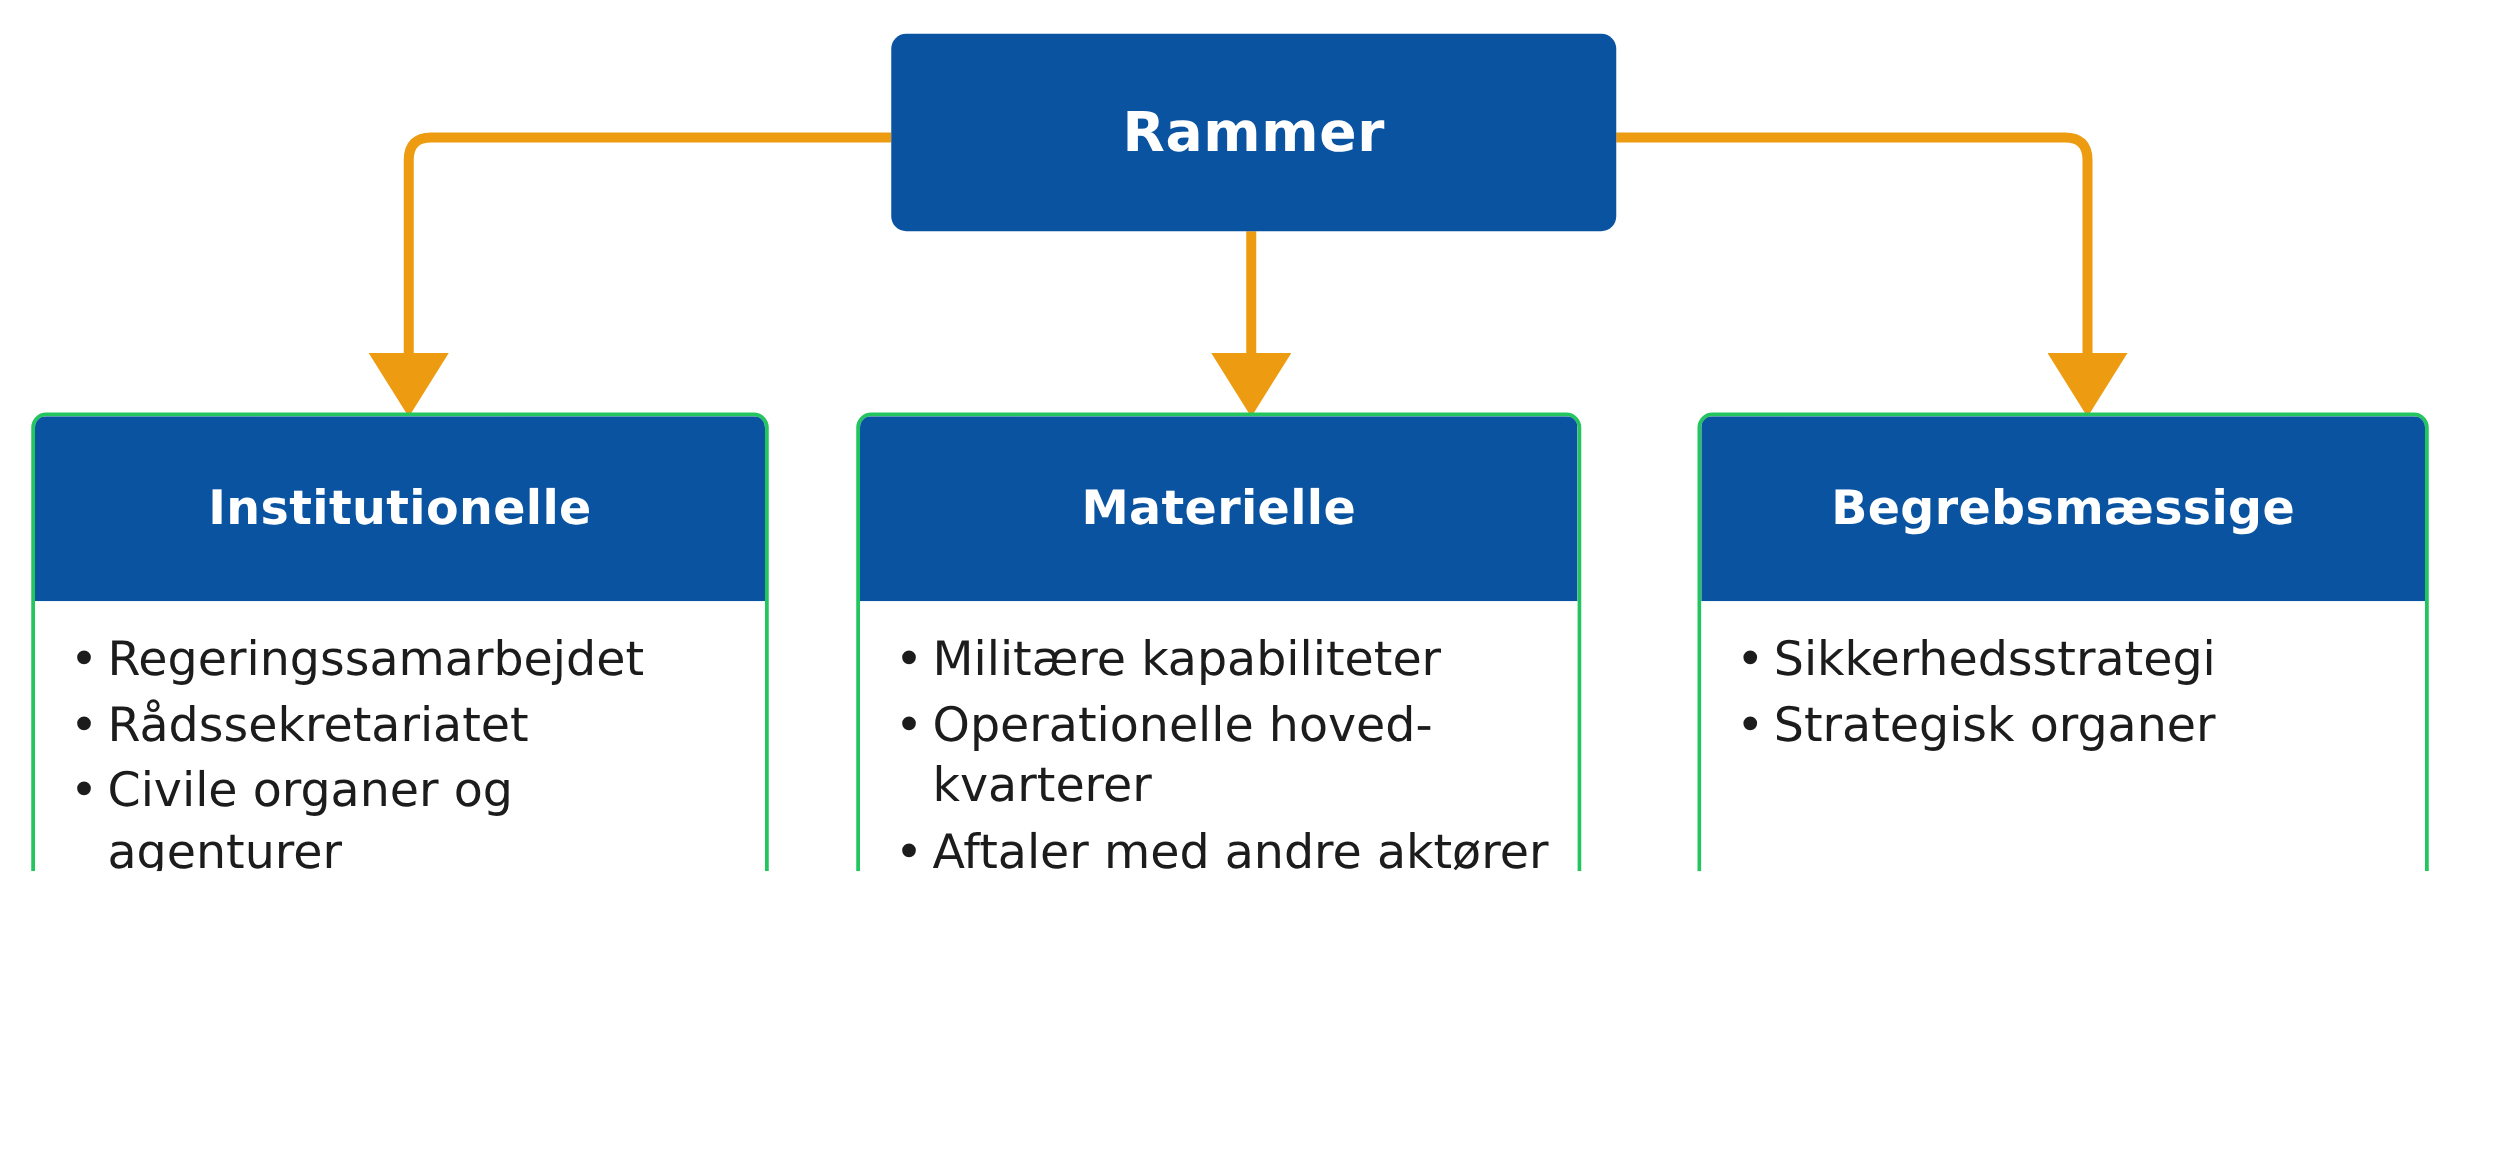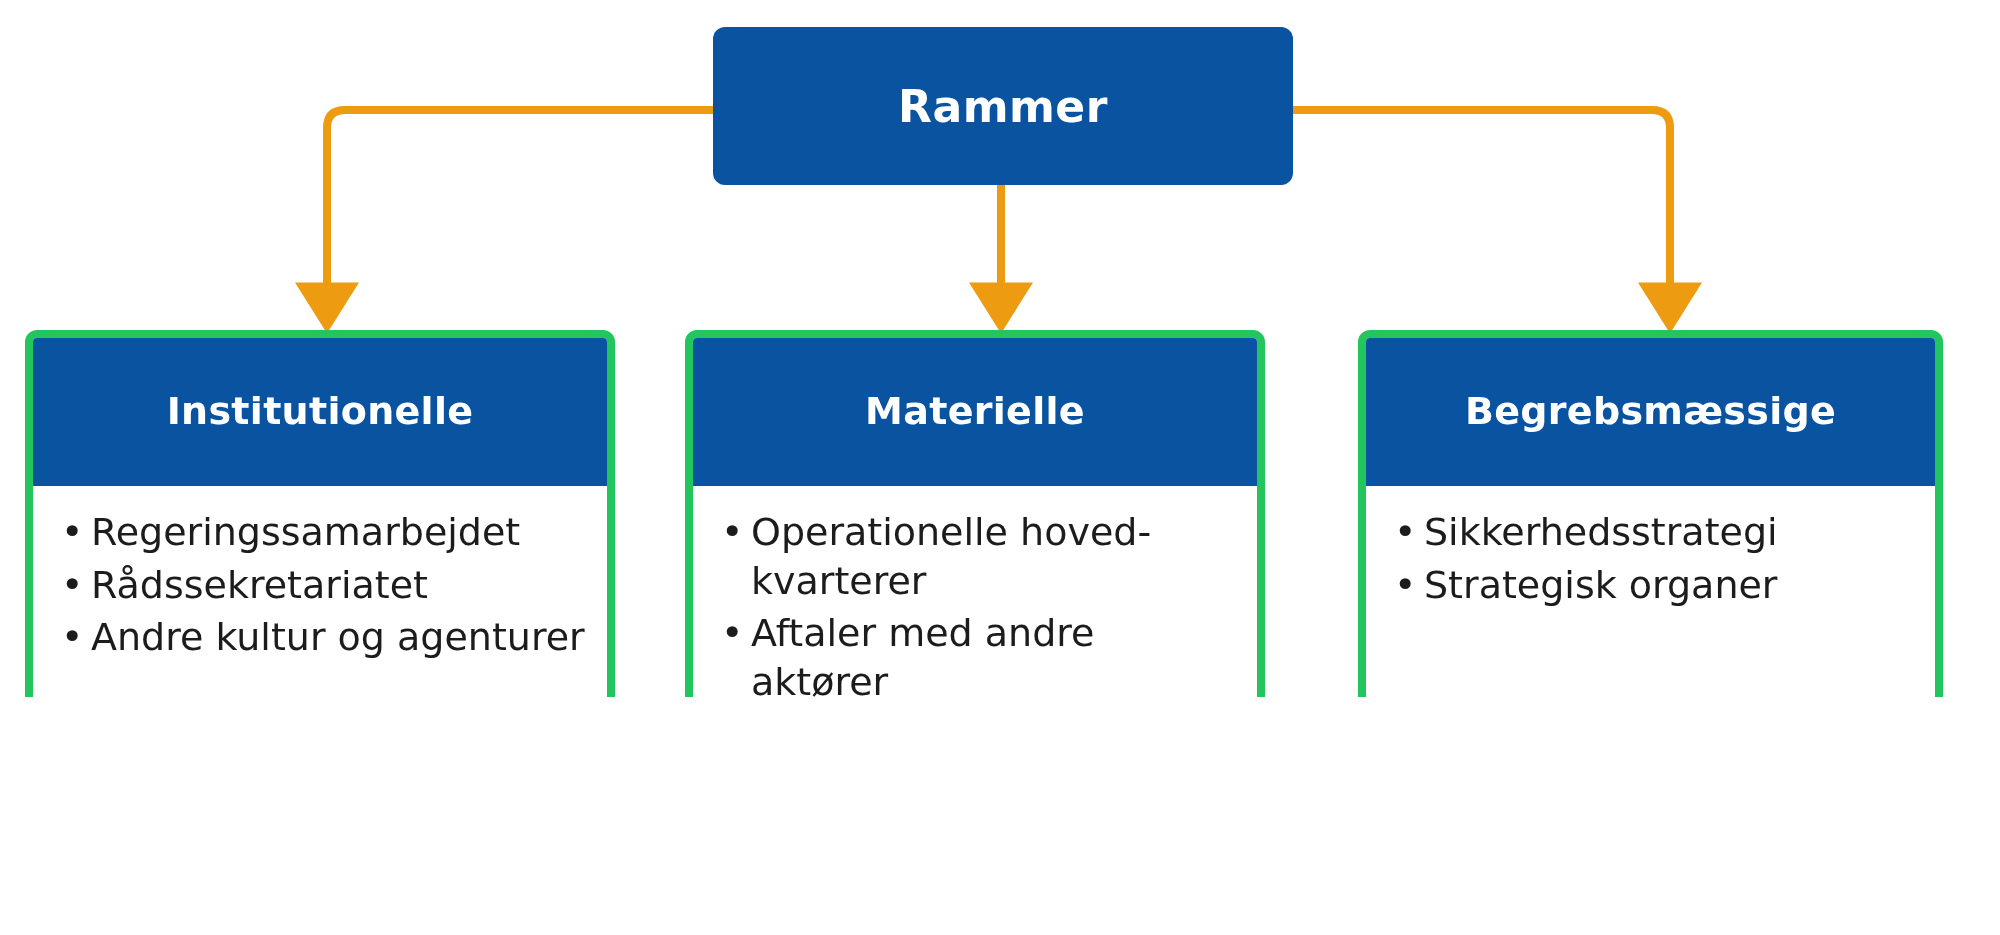--- a/index.html
+++ b/index.html
@@ -48,21 +48,21 @@
     font-weight: bold;
     letter-spacing: 0.5px;
     font-family: "DejaVu Sans", "Liberation Sans", sans-serif;
   }
 
   
   .card {
     position: absolute;
     top: 330px;
     height: 535px;
-    border: 8px solid #22c55e;
+    border: 3px solid #22c55e;
     border-radius: 12px;
     background: #ffffff;
     box-sizing: border-box;
     overflow: hidden;
     display: flex;
     flex-direction: column;
   }
   .card-header {
     background: #0a53a1;
     height: 148px;
@@ -141,31 +141,32 @@
   </div>
 
   <div class="card" id="card-institutionelle">
     <div class="card-header">
       <span class="card-title">Institutionelle</span>
     </div>
     <div class="card-body">
       <ul class="bullet-list">
         <li class="bullet-item">Regeringssamarbejdet</li>
         <li class="bullet-item">Rådssekretariatet</li>
-        <li class="bullet-item">Andre kultur og agenturer</li>
+        <li class="bullet-item">Civile organer og agenturer</li>
       </ul>
     </div>
   </div>
 
   <div class="card" id="card-materielle">
     <div class="card-header">
       <span class="card-title">Materielle</span>
     </div>
     <div class="card-body">
       <ul class="bullet-list">
+        <li class="bullet-item">Militære kapabiliteter</li>
         <li class="bullet-item" style="white-space: pre-line;">Operationelle hoved-
 kvarterer</li>
         <li class="bullet-item">Aftaler med andre aktører</li>
       </ul>
     </div>
   </div>
 
   <div class="card" id="card-begrebsmaessige">
     <div class="card-header">
       <span class="card-title">Begrebsmæssige</span>

